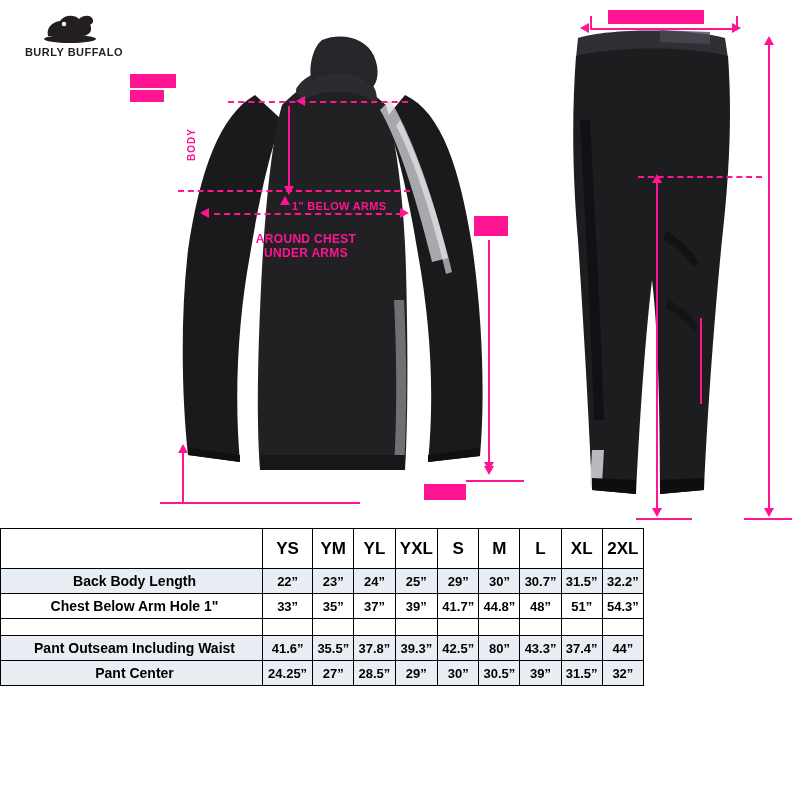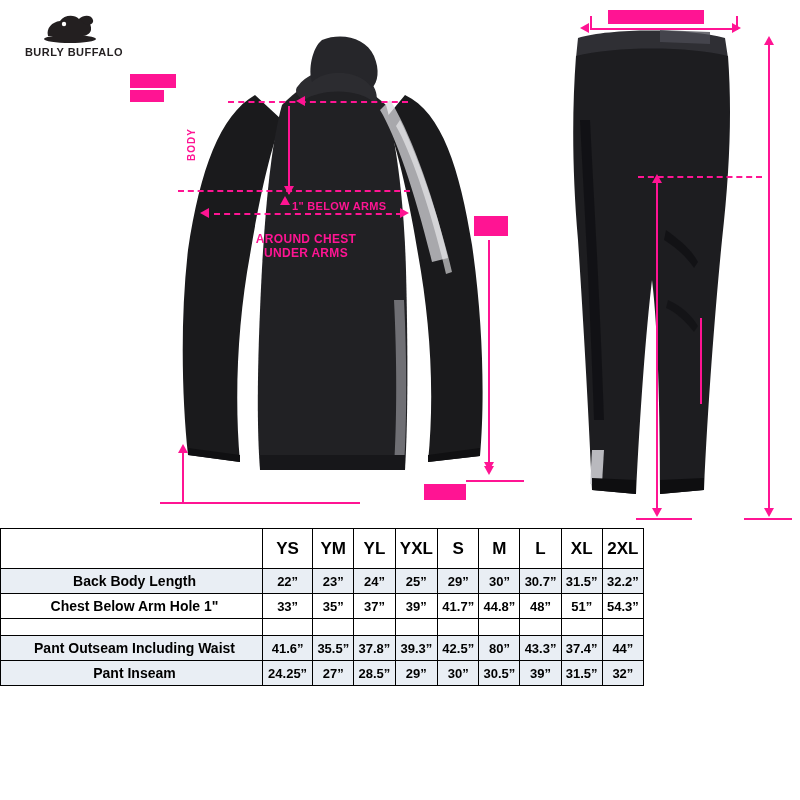--- a/index.html
+++ b/index.html
@@ -283,21 +283,21 @@
       <td>35.5”</td>
       <td>37.8”</td>
       <td>39.3”</td>
       <td>42.5”</td>
       <td>80”</td>
       <td>43.3”</td>
       <td>37.4”</td>
       <td>44”</td>
     </tr>
     <tr class="alt">
-      <td class="rowlabel">Pant Inseam</td>
+      <td class="rowlabel">Pant Center</td>
       <td>24.25”</td>
       <td>27”</td>
       <td>28.5”</td>
       <td>29”</td>
       <td>30”</td>
       <td>30.5”</td>
       <td>39”</td>
       <td>31.5”</td>
       <td>32”</td>
     </tr>

